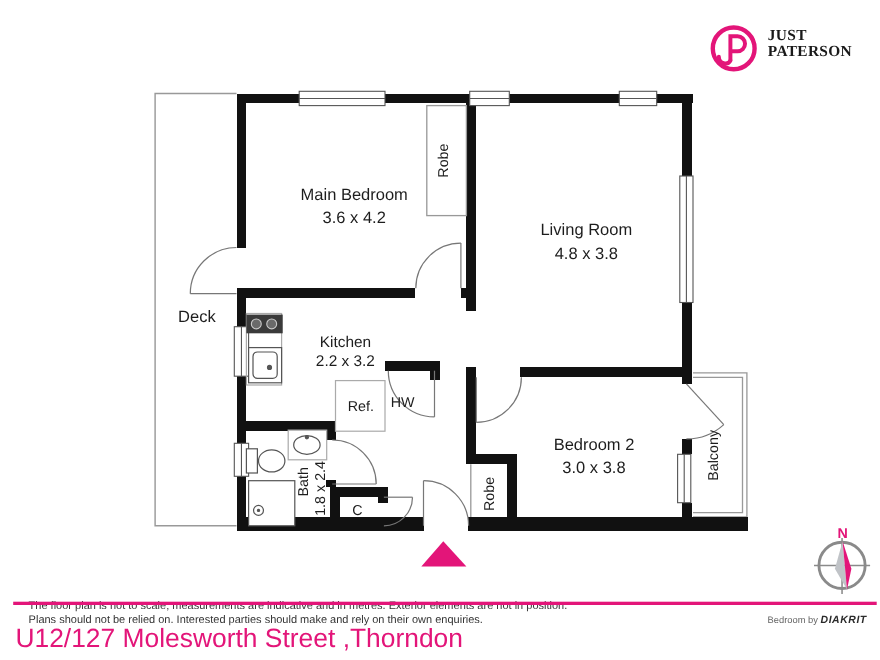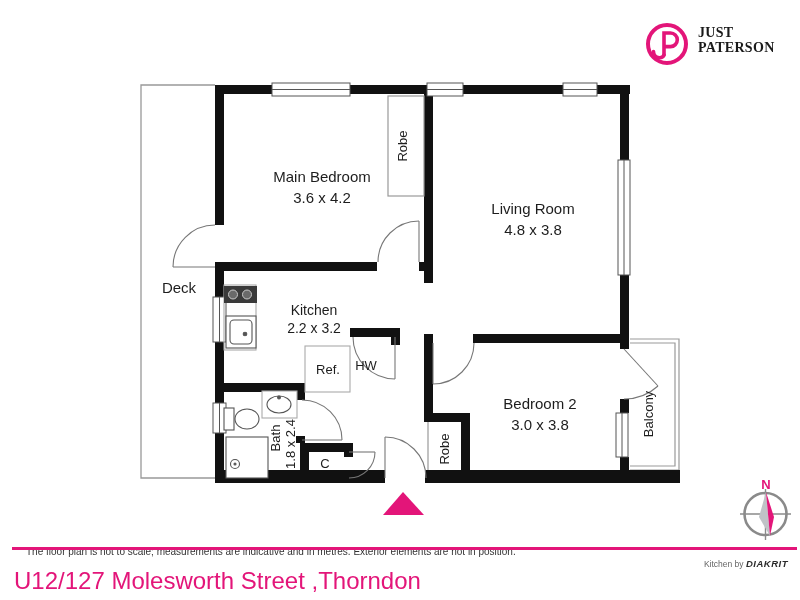--- a/index.html
+++ b/index.html
@@ -233,24 +233,25 @@
       </g>
     </svg>
     <div class="logo-text">
       <div>JUST</div>
       <div>PATERSON</div>
     </div>
   </div>
 
   <div class="footer-disclaimer">
     <div>The floor plan is not to scale; measurements are indicative and in metres. Exterior elements are not in position.</div>
+    <div>Plans should not be relied on. Interested parties should make and rely on their own enquiries.</div>
   </div>
 
   <div class="pink-rule" style="background:#e31579;"></div>
 
   <div class="footer-address" style="color:#e31579;">U12/127 Molesworth Street ,Thorndon</div>
 
   <div class="footer-produced">
-    <span>Kitchen by</span>
+    <span>Bedroom by</span>
     <b>DIAKRIT</b>
   </div>
 
 </div>
 
 </body></html>

